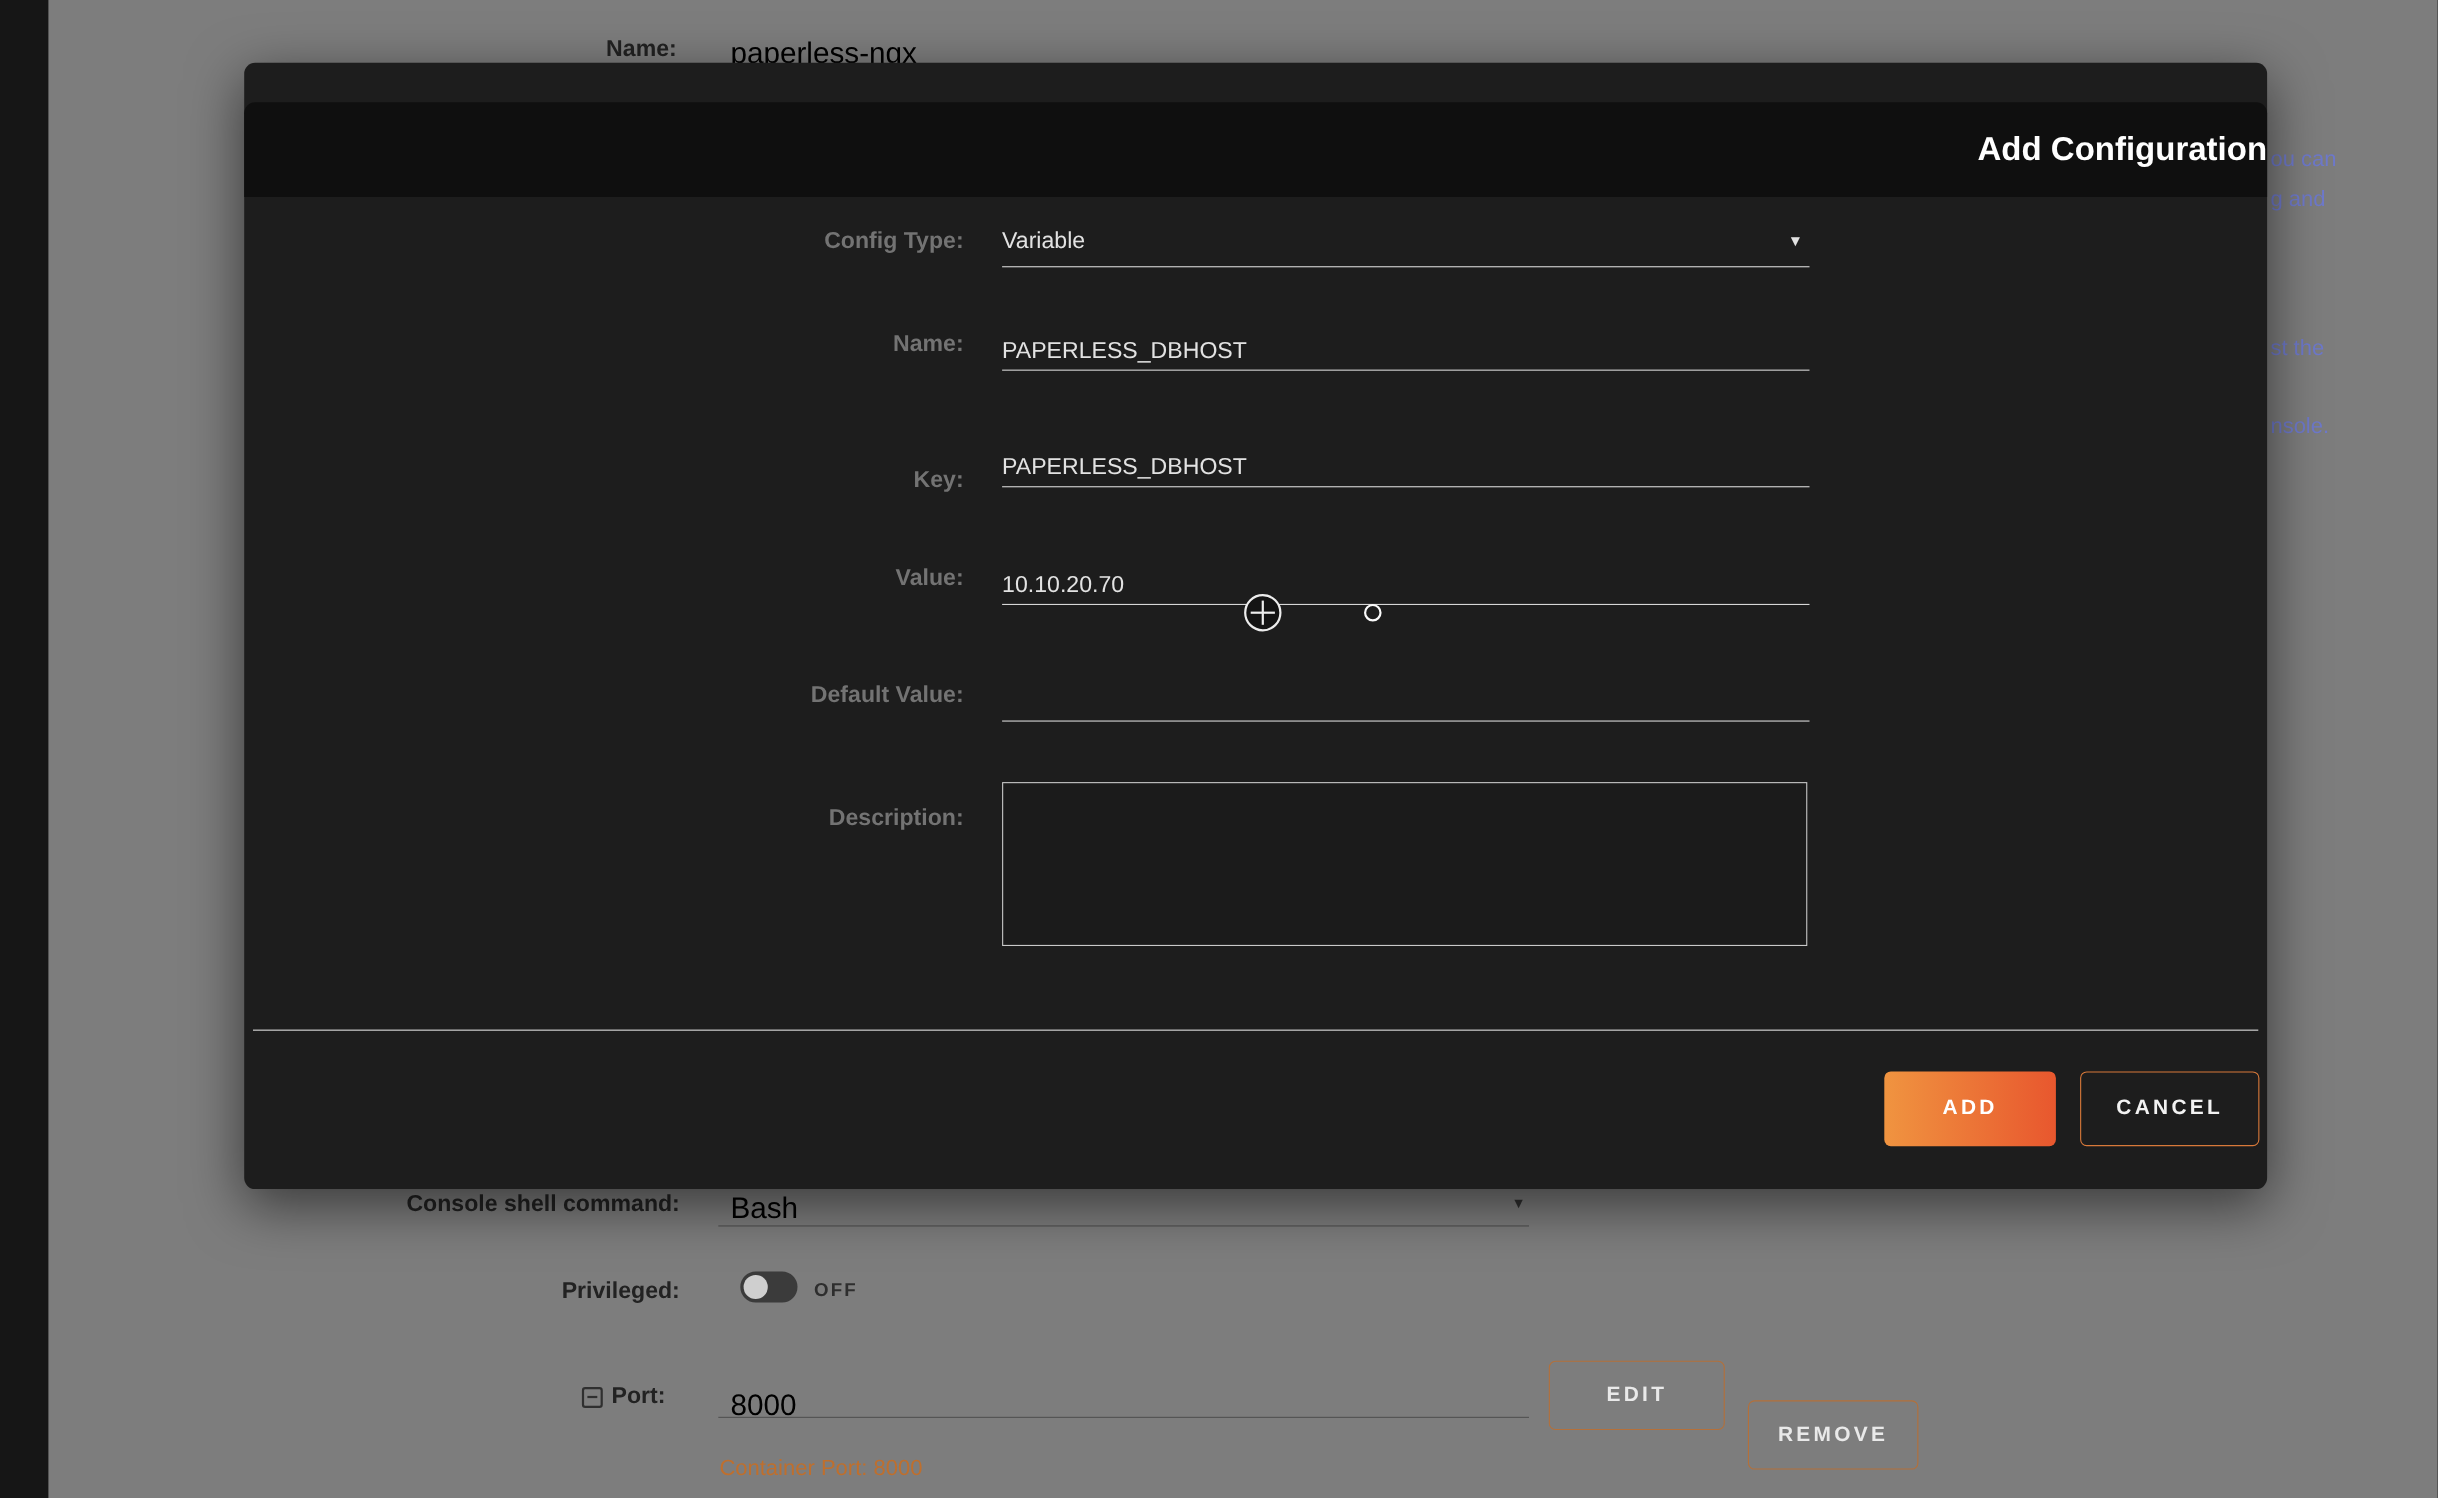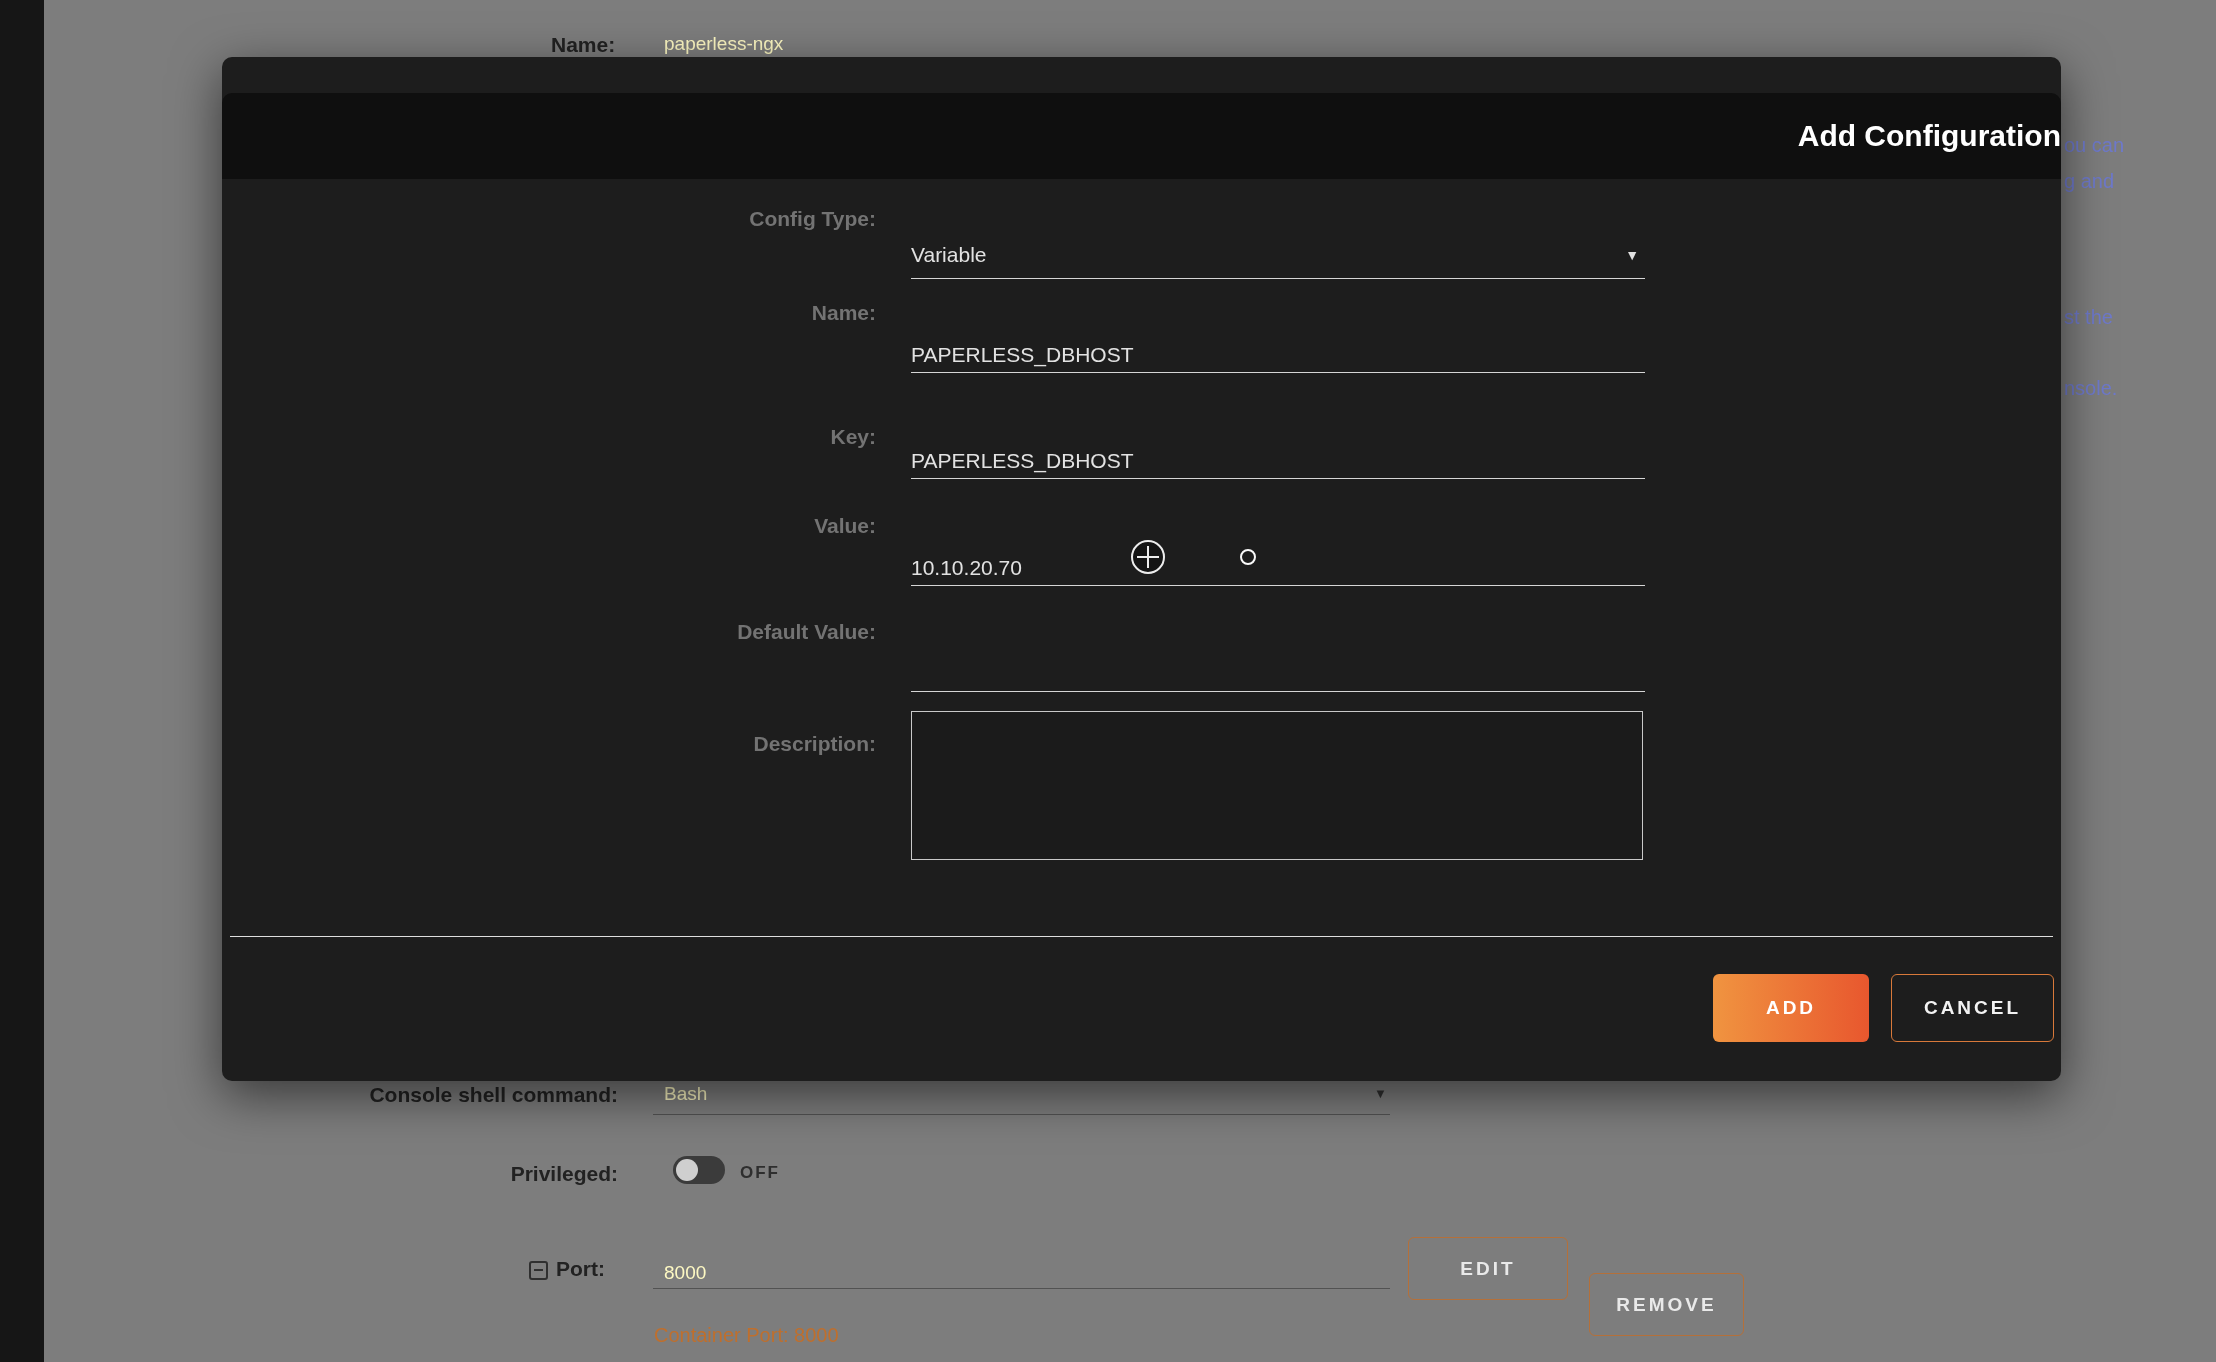--- a/index.html
+++ b/index.html
@@ -6,21 +6,21 @@
   body{
     width:2216px;height:1362px;position:relative;overflow:hidden;
     background:#7d7d7d;
     font-family:"Liberation Sans",sans-serif;
   }
   .abs{position:absolute;}
 
   
   .left-strip{left:0;top:0;width:44px;height:1362px;background:#161616;}
   .bg-label{font-weight:700;color:#222;font-size:21px;white-space:nowrap;}
-  .bg-value{color:#fef9c3;font-size:19px;white-space:nowrap;}
+  .bg-value{color:#000000;font-size:27px;white-space:nowrap;}
   .bg-label-col{left:160px;width:458px;text-align:right;}
   .right-frag{color:#6e79cb;font-size:20px;white-space:nowrap;}
   .uline{height:1px;background:#525252;}
   .caret-dark{font-size:13px;color:#2f2f2f;}
   .toggle{left:673px;width:52px;height:28px;border-radius:15px;background:#3b3b3b;cursor:pointer;}
   .knob{position:absolute;left:3px;top:3px;width:22px;height:22px;border-radius:50%;background:#cfcfcf;}
   .toggle-label{font-size:17px;font-weight:700;letter-spacing:2px;color:#2e2e2e;}
   .minus-box{width:15px;height:15px;border:2px solid #2f2f2f;border-radius:3px;}
   .minus-box::after{content:"";position:absolute;left:3px;right:3px;top:6px;height:2px;background:#2f2f2f;}
   .ghost-btn{
@@ -42,21 +42,21 @@
   }
   .modal-title{color:#ffffff;font-size:30px;font-weight:700;}
   .field-label{
     position:absolute;left:0;width:654px;text-align:right;
     color:#737373;font-size:21px;font-weight:700;white-space:nowrap;
   }
   .field-input{
     position:absolute;left:689px;width:734px;height:36px;
     border:none;border-bottom:1px solid #d6d6d6;background:transparent;
     color:#e2e2e2;font-size:21px;padding:0;outline:none;
-    font-family:"Liberation Sans",sans-serif;box-sizing:border-box;margin-top:36px;
+    font-family:"Liberation Sans",sans-serif;box-sizing:border-box;
   }
   .select-box{cursor:pointer;}
   .select-caret{position:absolute;right:6px;top:4px;font-size:14px;color:#e2e2e2;}
   .modal-textarea{
     position:absolute;left:689px;top:654px;width:732px;height:149px;
     background:#1b1b1b;border:1px solid #c9c9c9;resize:none;outline:none;
     color:#e2e2e2;font-size:20px;font-family:"Liberation Sans",sans-serif;box-sizing:border-box;
   }
   .divider{position:absolute;left:8px;top:879px;width:1823px;height:1px;background:#dedede;}
   .btn{

